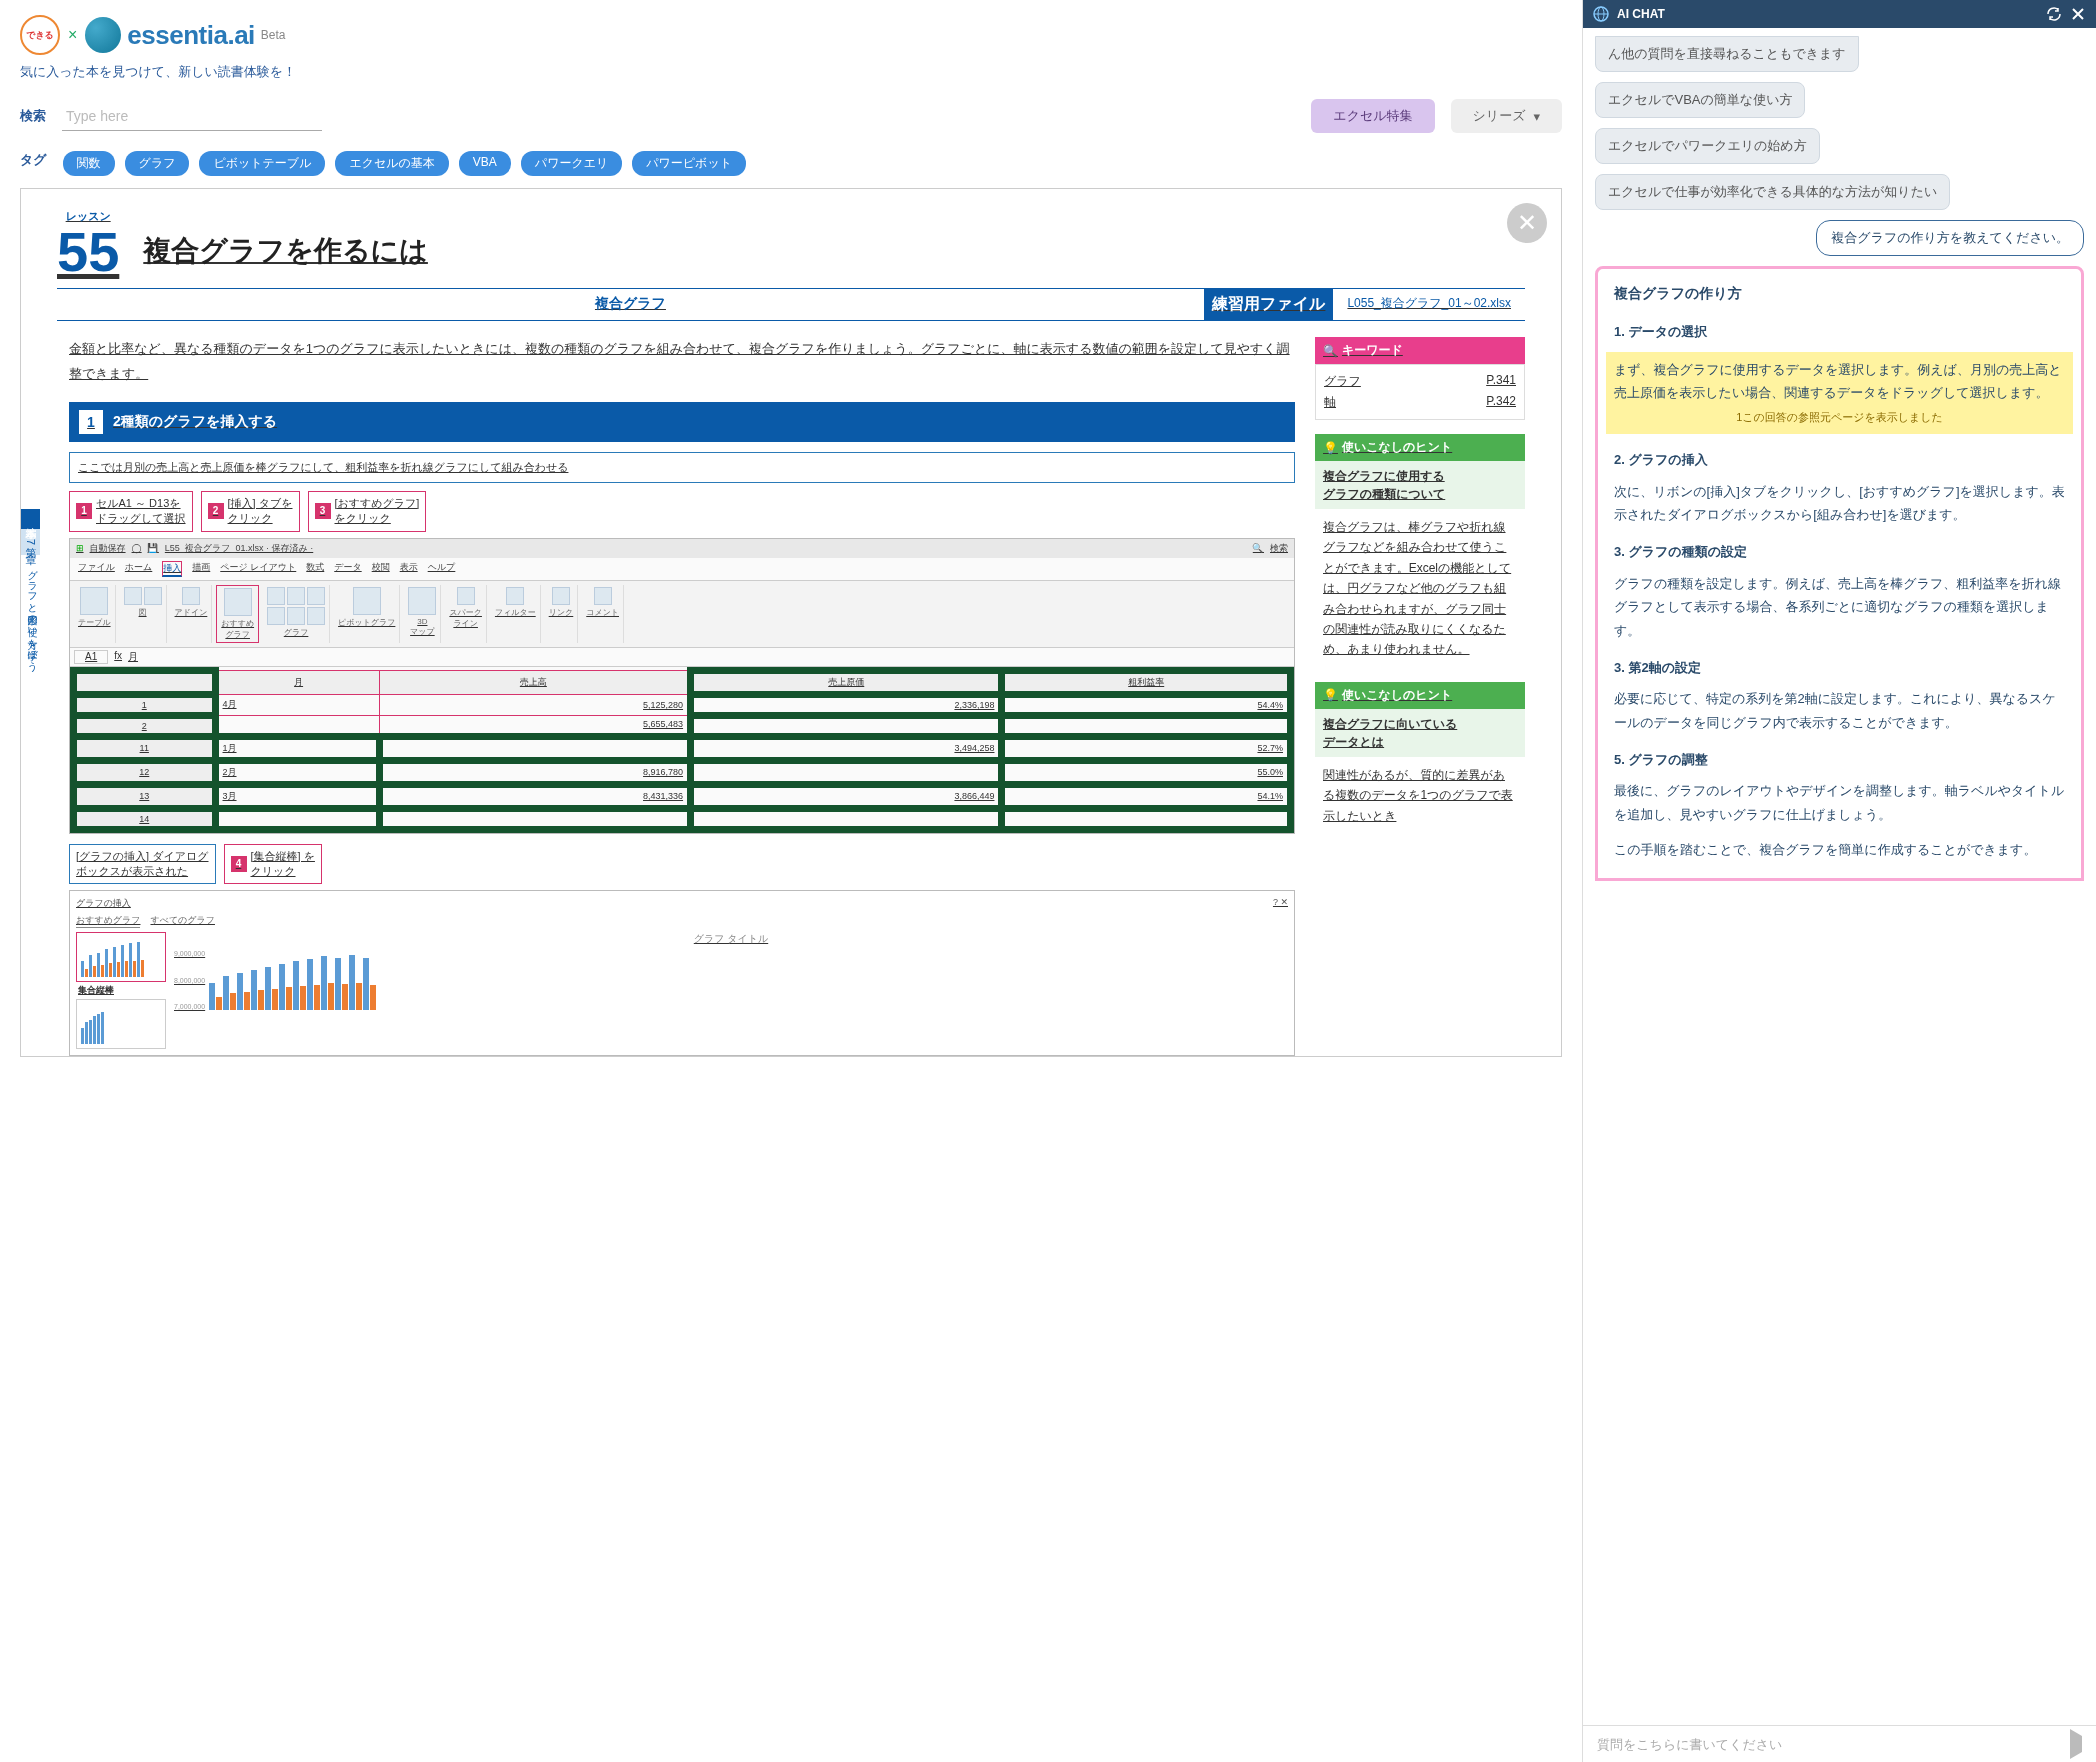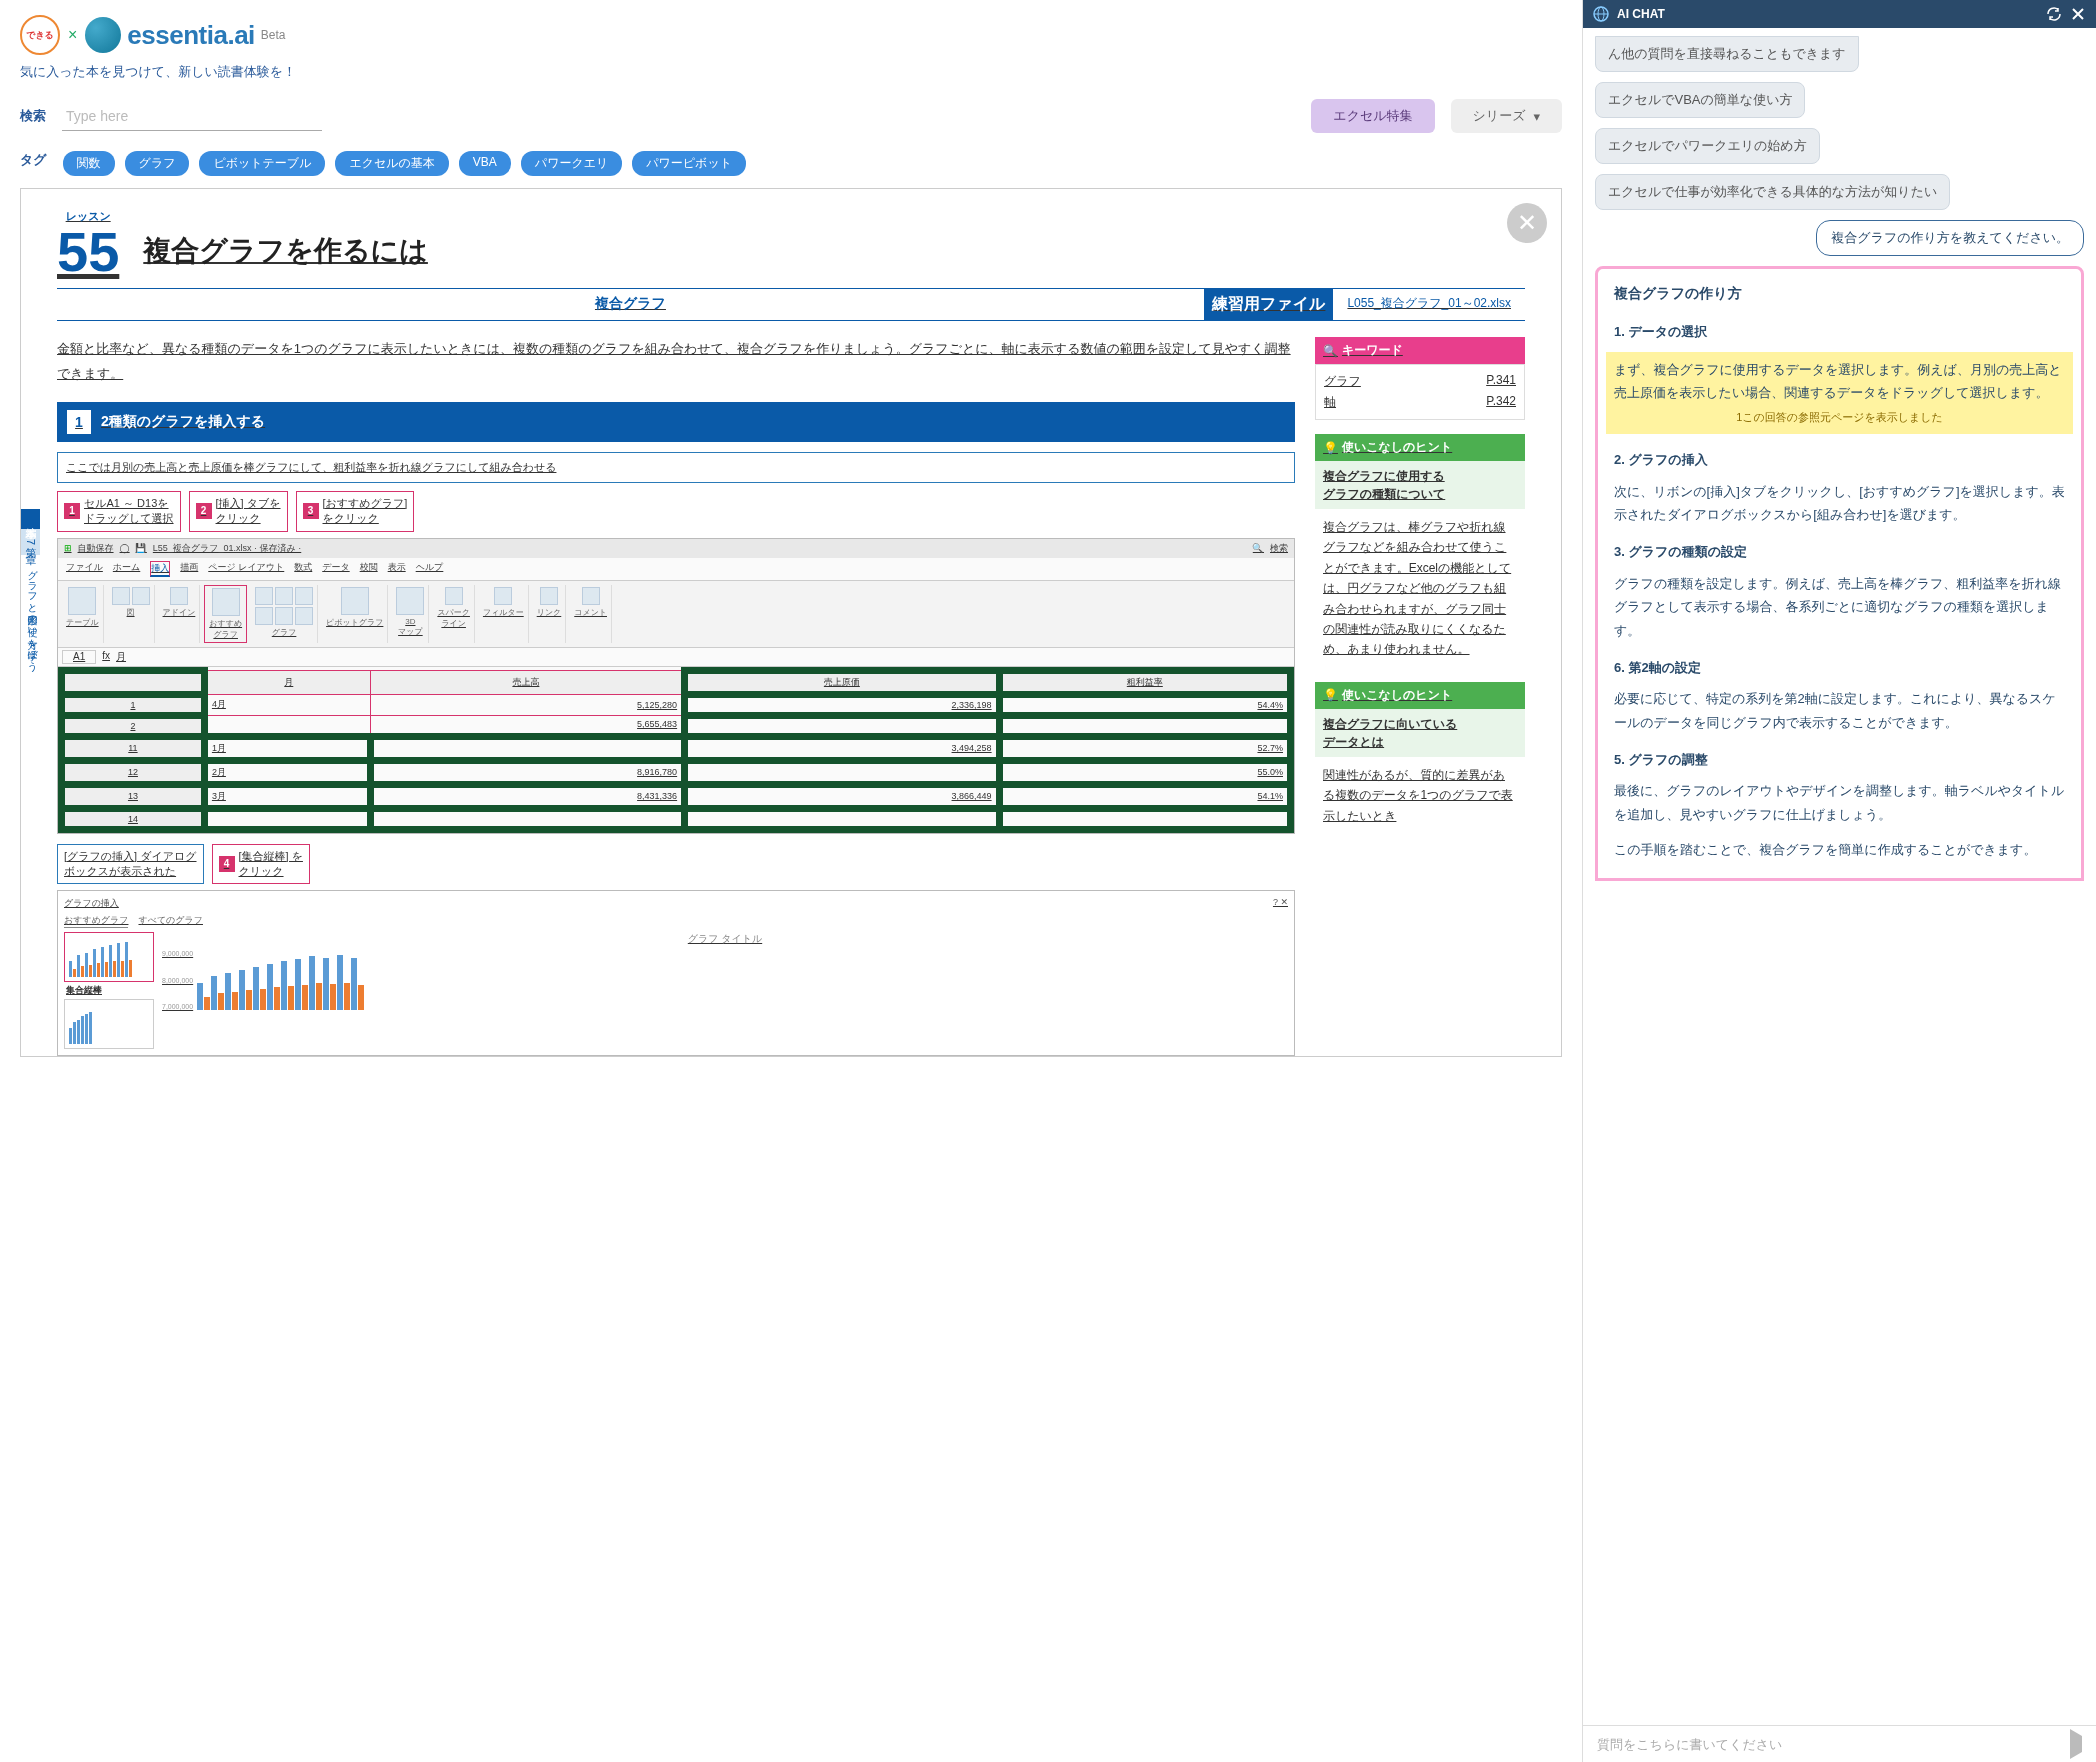--- a/index.html
+++ b/index.html
@@ -171,21 +171,21 @@
 }
 .practice-file {
   border-top: 1px solid #0a5aa8;
   border-bottom: 1px solid #0a5aa8;
   padding: 6px 14px;
   color: #0a5aa8;
   font-size: 12px;
 }
 
 .doc-cols { display: flex; gap: 20px; }
-.doc-main { flex: 1; }
+.doc-main { flex: 1; margin-left: 12px; }
 .doc-side { width: 210px; }
 
 .intro-text {
   font-size: 13px;
   line-height: 1.9;
   color: #333;
   margin-bottom: 16px;
 }
 
 .step-bar {
@@ -904,21 +904,21 @@
         <h3>複合グラフの作り方</h3>
         <h4>1. データの選択</h4>
         <div class="hl-block">
           <p>まず、複合グラフに使用するデータを選択します。例えば、月別の売上高と売上原価を表示したい場合、関連するデータをドラッグして選択します。</p>
           <div class="hl-note">1この回答の参照元ページを表示しました</div>
         </div>
         <h4>2. グラフの挿入</h4>
         <p>次に、リボンの[挿入]タブをクリックし、[おすすめグラフ]を選択します。表示されたダイアログボックスから[組み合わせ]を選びます。</p>
         <h4>3. グラフの種類の設定</h4>
         <p>グラフの種類を設定します。例えば、売上高を棒グラフ、粗利益率を折れ線グラフとして表示する場合、各系列ごとに適切なグラフの種類を選択します。</p>
-        <h4>6. 第2軸の設定</h4>
+        <h4>3. 第2軸の設定</h4>
         <p>必要に応じて、特定の系列を第2軸に設定します。これにより、異なるスケールのデータを同じグラフ内で表示することができます。</p>
         <h4>5. グラフの調整</h4>
         <p>最後に、グラフのレイアウトやデザインを調整します。軸ラベルやタイトルを追加し、見やすいグラフに仕上げましょう。</p>
         <p style="margin-top:12px">この手順を踏むことで、複合グラフを簡単に作成することができます。</p>
       </div>
     </div>
 
     <div class="chat-input-row">
       <input class="chat-input" placeholder="質問をこちらに書いてください" style="">
       <span><span class="send-icon"></span></span>

